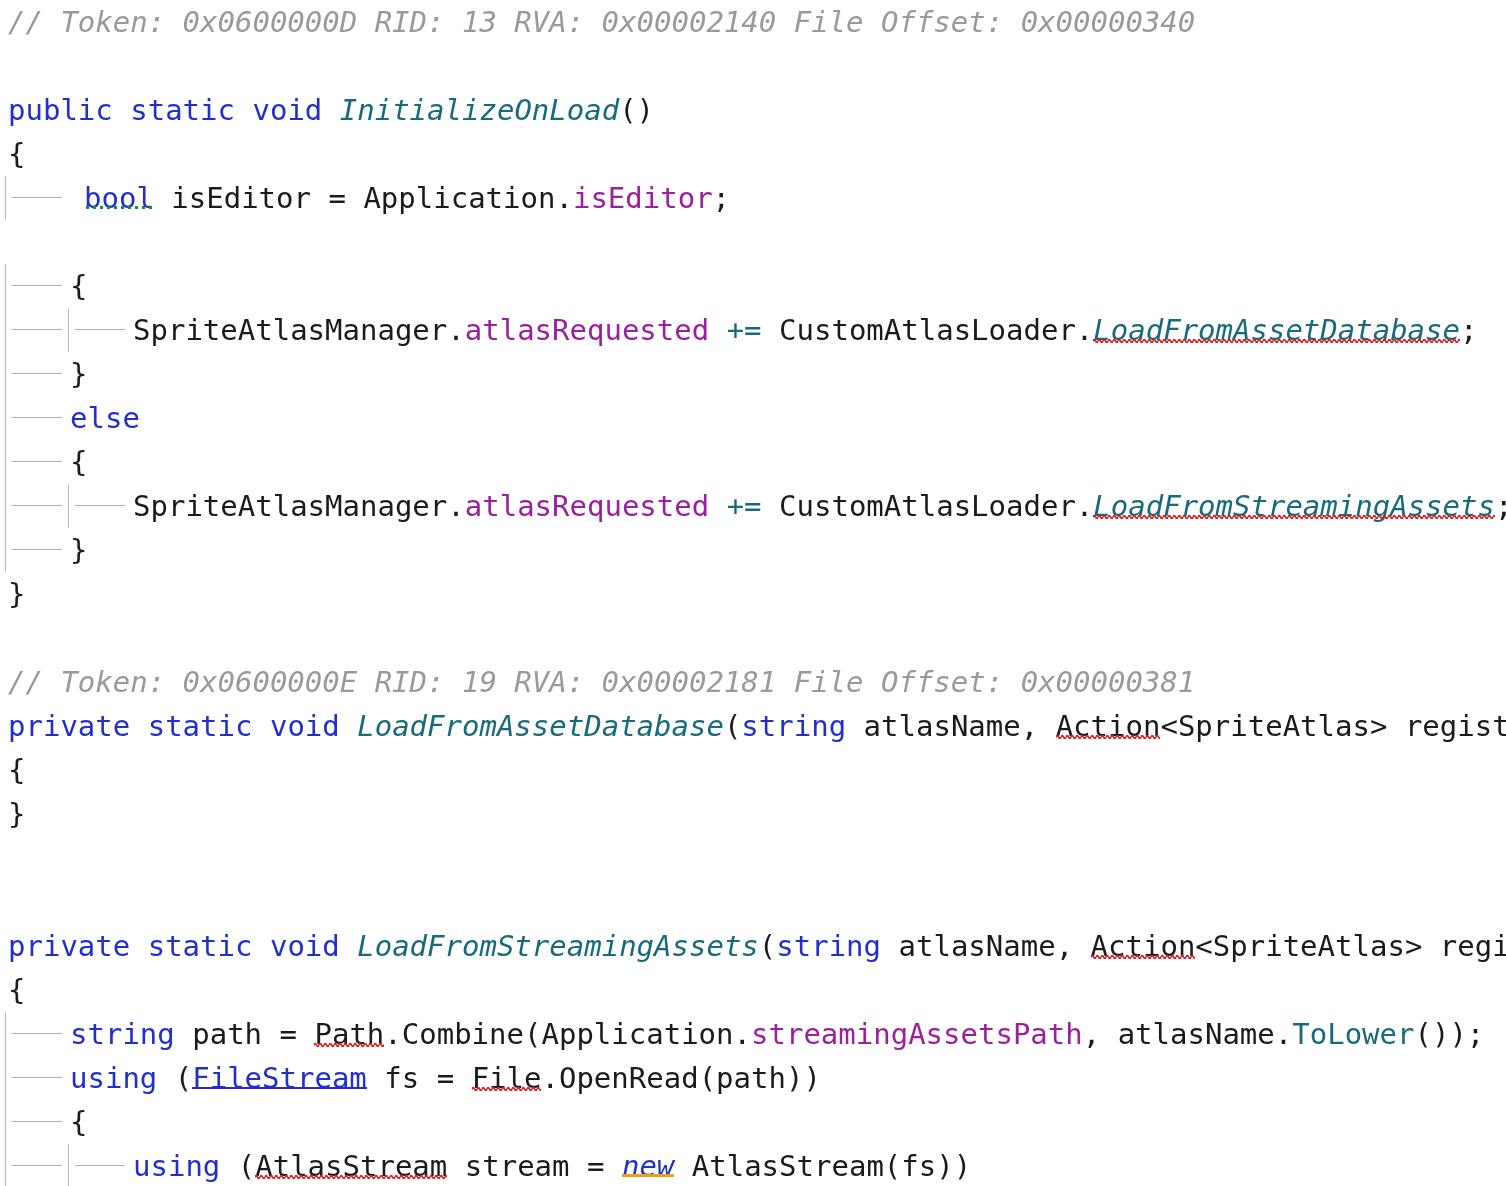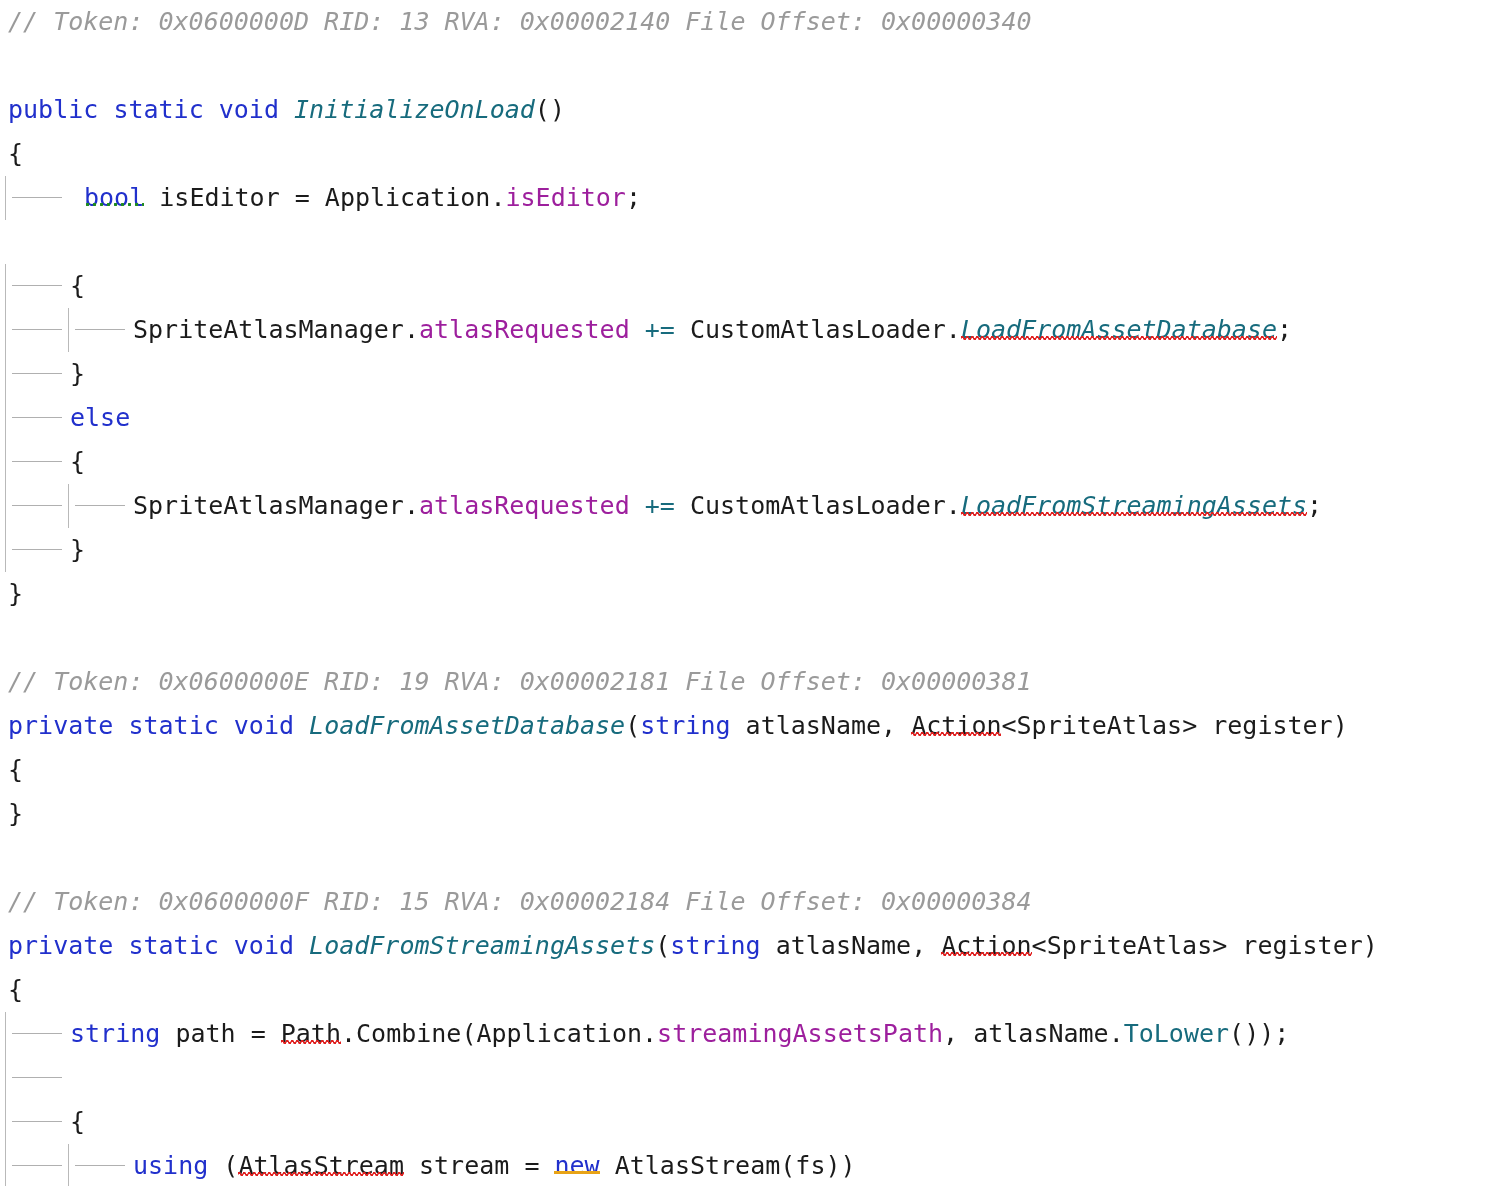--- a/index.html
+++ b/index.html
@@ -19,21 +19,21 @@
     width: 1506px;
     height: 1186px;
     background: #ffffff;
     padding: 0;
   }
 
   .line {
     position: relative;
     height: 44px;
     line-height: 44px;
-    font-size: 25px;
+    font-size: 29px;
     white-space: pre;
     color: #1b1b1b;
     letter-spacing: 0px;
   }
 
   .code {
     position: absolute;
     left: 8px;
     top: 0;
     height: 44px;
@@ -116,20 +116,21 @@
     content: "";
     position: absolute;
     left: 0; right: 0;
     bottom: 6px;
     height: 2px;
     background: #2130cc;
   }
 
   .ulorange {
     position: relative;
+    font-style: italic;
   }
   .ulorange::after {
     content: "";
     position: absolute;
     left: 0; right: 0;
     bottom: 6px;
     height: 3px;
     background: #e8a317;
   }
 </style>
@@ -237,23 +238,20 @@
   <div class="line" style="top:748px;position:absolute;left:0;width:100%">
     <span class="code"><span class="pln">{</span></span>
   </div>
 
   <div class="line" style="top:792px;position:absolute;left:0;width:100%">
     <span class="code"><span class="pln">}</span></span>
   </div>
 
   <div class="line" style="top:836px;position:absolute;left:0;width:100%"></div>
 
-  <div class="line" style="top:880px;position:absolute;left:0;width:100%">
-    <span class="code"><span class="cmt">// Token: 0x0600000F RID: 15 RVA: 0x00002184 File Offset: 0x00000384</span></span>
-  </div>
 
   <div class="line" style="top:924px;position:absolute;left:0;width:100%">
     <span class="code"><span class="kw">private</span><span class="kw"> </span><span class="kw">static</span><span class="kw"> </span><span class="kw">void</span><span class="pln"> </span><span class="mth">LoadFromStreamingAssets</span><span class="pln">(</span><span class="kw">string</span><span class="pln"> </span><span class="pln">atlasName</span><span class="pln">, </span><span class="pln sq">Action</span><span class="pln">&lt;</span><span class="pln">SpriteAtlas</span><span class="pln">&gt;</span><span class="pln"> </span><span class="pln">register</span><span class="pln">)</span></span>
   </div>
 
   <div class="line" style="top:968px;position:absolute;left:0;width:100%">
     <span class="code"><span class="pln">{</span></span>
   </div>
 
   <div class="line" style="top:1012px;position:absolute;left:0;width:100%">
@@ -262,20 +260,21 @@
       <span class="gh" style="left:12px;width:50px"></span>
     </span>
     <span class="code" style="left:70px"><span class="kw">string</span><span class="pln"> </span><span class="pln">path</span><span class="pln"> = </span><span class="pln sq">Path</span><span class="pln">.</span><span class="pln">Combine</span><span class="pln">(</span><span class="pln">Application</span><span class="pln">.</span><span class="prop">streamingAssetsPath</span><span class="pln">, </span><span class="pln">atlasName</span><span class="pln">.</span><span class="mthn">ToLower</span><span class="pln">());</span></span>
   </div>
 
   <div class="line" style="top:1056px;position:absolute;left:0;width:100%">
     <span class="guides">
       <span class="gv" style="left:5px"></span>
       <span class="gh" style="left:12px;width:50px"></span>
     </span>
+    <span class="code" style="left:70px"><span class="kw">using</span><span class="pln"> (</span><span class="kw ulsolid">FileStream</span><span class="pln"> </span><span class="pln">fs</span><span class="pln"> = </span><span class="pln sq">File</span><span class="pln">.</span><span class="pln">OpenRead</span><span class="pln">(</span><span class="pln">path</span><span class="pln">))</span></span>
   </div>
 
   <div class="line" style="top:1100px;position:absolute;left:0;width:100%">
     <span class="guides">
       <span class="gv" style="left:5px"></span>
       <span class="gh" style="left:12px;width:50px"></span>
     </span>
     <span class="code" style="left:70px"><span class="pln">{</span></span>
   </div>
 

